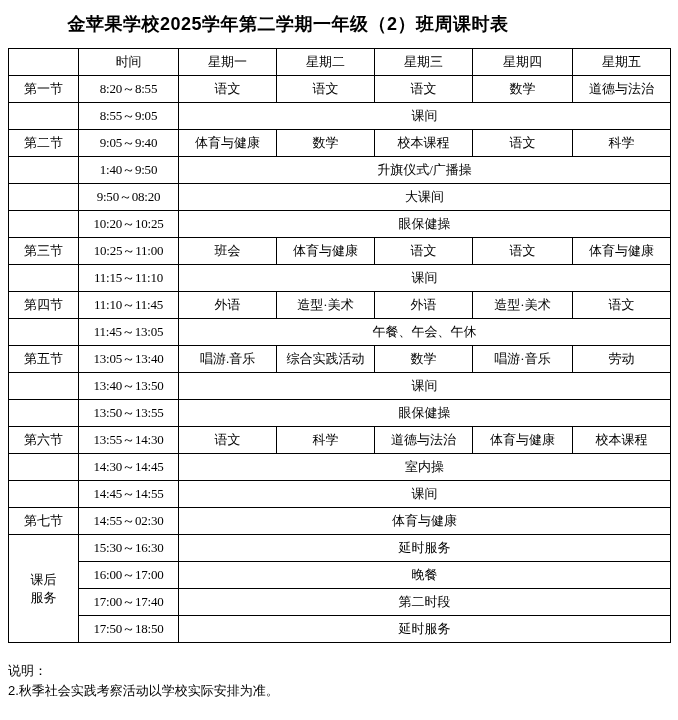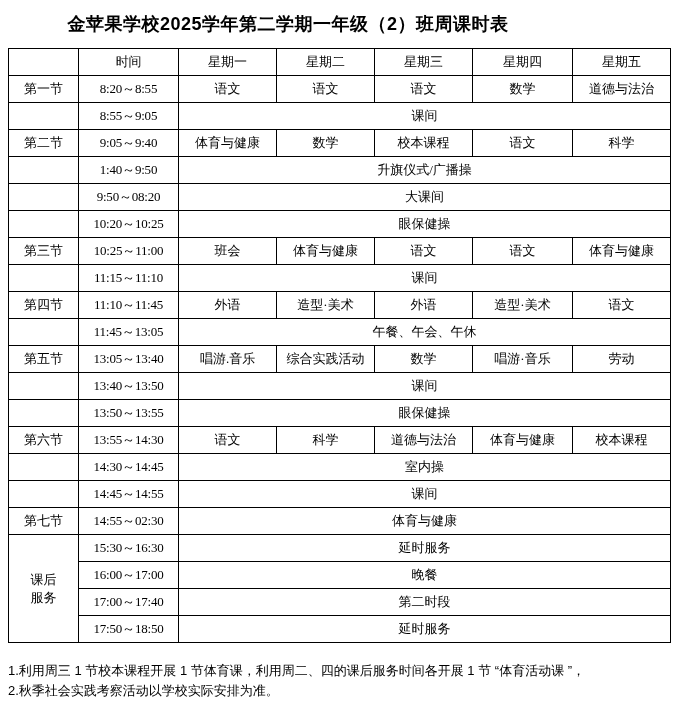--- a/index.html
+++ b/index.html
@@ -222,17 +222,17 @@
           <td class="span" colspan="5">第二时段</td>
         </tr>
         <tr>
           <td class="timecol">17:50～18:50</td>
           <td class="span" colspan="5">延时服务</td>
         </tr>
       </tbody>
   </table>
 
   <div class="notes">
-    <div>1.利用周三 1 节校本课程开展 1 节体育课，利用周二、四的课后服务时间各开展 1 节 “体育活动课 ”，</div>
+    <div>说明：</div>
     <div>2.秋季社会实践考察活动以学校实际安排为准。</div>
 
   </div>
 </div>
 
 </body></html>

